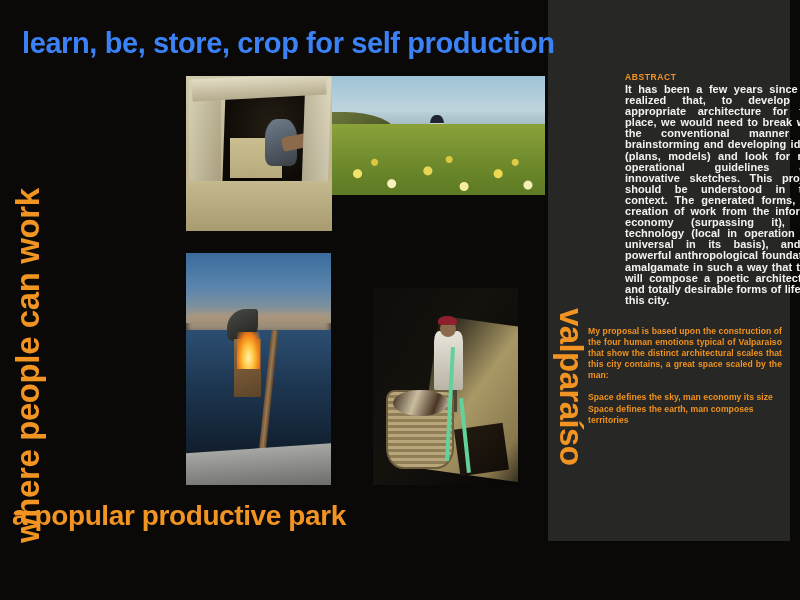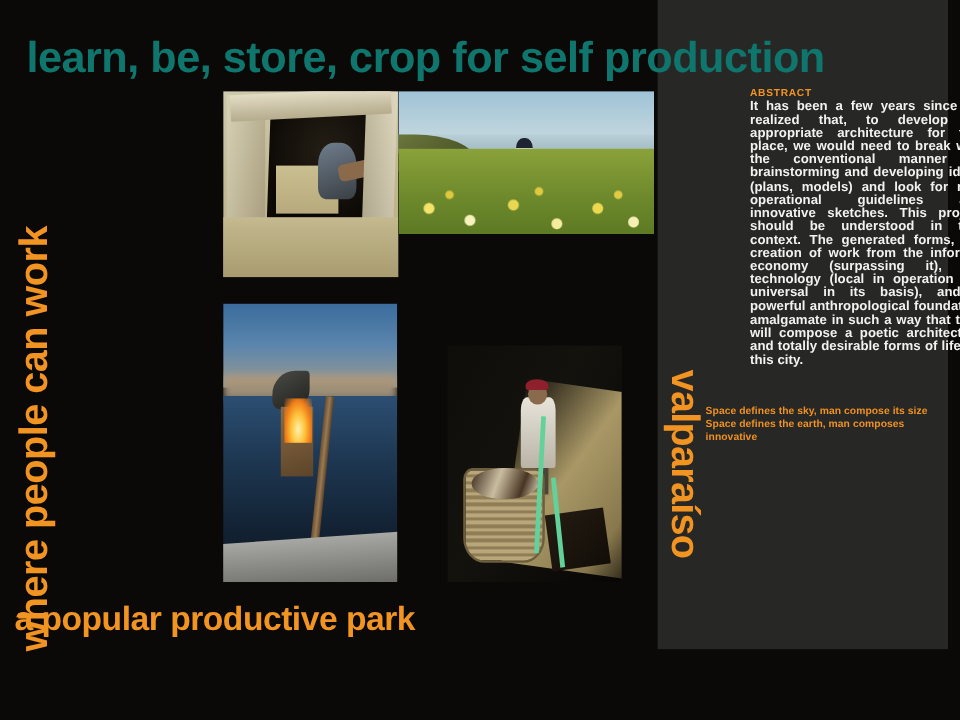--- a/index.html
+++ b/index.html
@@ -28,24 +28,24 @@
     height: 541px;
     background: #272726;
   }
 
   
   #headline-top {
     position: absolute;
     left: 22px;
     top: 27px;
     width: 760px;
-    font-size: 36px;
+    font-size: 29px;
     font-weight: bold;
     letter-spacing: -0.4px;
-    color: #0f766e;
+    color: #3b82f6;
     white-space: nowrap;
     z-index: 7;
   }
 
   
   #headline-bottom {
     position: absolute;
     left: 12px;
     top: 500px;
     font-size: 28px;
@@ -304,19 +304,20 @@
   <div id="headline-bottom">a popular productive park</div>
   <div id="headline-left">where people can work</div>
   <div id="headline-valparaiso">valparaíso</div>
 
   <div id="panel-text">
     <div class="abstract-title">ABSTRACT</div>
     <div class="abstract-body">It has been a few years since we realized that, to develop an appropriate architecture for this place, we would need to break with the conventional manner of brainstorming and developing ideas (plans, models) and look for new operational guidelines and innovative sketches. This project should be understood in that context. The generated forms, the creation of work from the informal economy (surpassing it), the technology (local in operation but universal in its basis), and a powerful anthropological foundation amalgamate in such a way that they will compose a poetic architecture and totally desirable forms of life for this city.</div>
   </div>
 
   <div id="panel-text2">
+    <div class="orange-body">My proposal is based upon the construction of the four human emotions typical of Valparaiso that show the distinct architectural scales that this city contains, a great space scaled by the man:</div>
     <div class="block-gap"></div>
-    <div class="orange-body nogap">Space defines the sky, man compose its size</div>
-    <div class="orange-body nogap">Space defines the earth, man composes innovative</div>
+    <div class="orange-body nogap">Space defines the sky, man economy its size</div>
+    <div class="orange-body nogap">Space defines the earth, man composes territories</div>
     <div class="block-gap"></div>
   </div>
 
 </div>
 
 </body></html>

